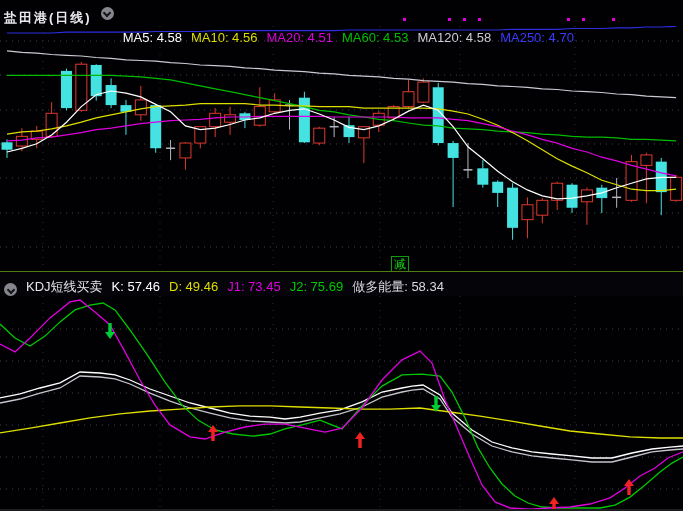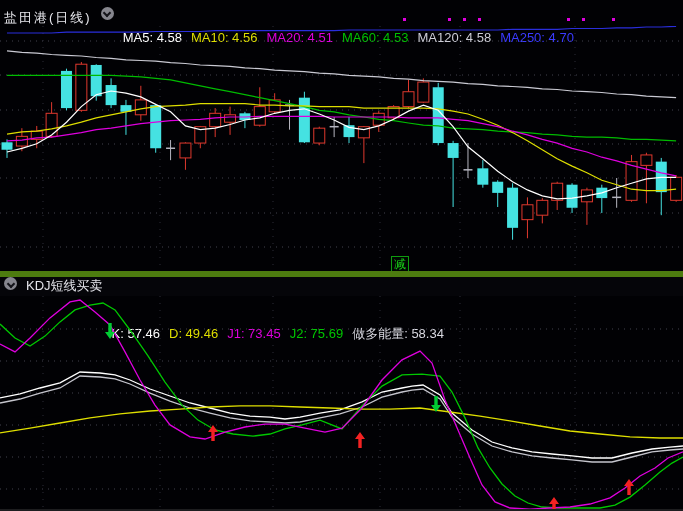--- a/index.html
+++ b/index.html
@@ -1,34 +1,34 @@
 <!DOCTYPE html>
 <html><head>
 <meta charset="utf-8">
 <style>
   html,body{margin:0;padding:0;background:#000;}
   .app{position:relative;width:683px;height:511px;background:#010104;overflow:hidden;
        font-family:"Liberation Sans","DejaVu Sans",sans-serif;-webkit-font-smoothing:antialiased;}
   
   .hdr{position:absolute;left:0;top:0;width:683px;height:26px;display:flex;align-items:center;
        gap:9px;padding-left:4px;box-sizing:border-box;font-size:13px;white-space:nowrap;}
-  .ttl{color:#e9e9ef;font-weight:normal;letter-spacing:2px;margin-top:9px;}
+  .ttl{color:#e9e9ef;font-weight:bold;letter-spacing:2px;margin-top:9px;}
   .chev{width:13px;height:13px;border-radius:50%;background:#86868e;position:relative;flex:none;}
   .chev::after{content:"";position:absolute;left:3.5px;top:3.5px;width:4px;height:4px;
        border-right:2px solid #14141a;border-bottom:2px solid #14141a;transform:rotate(45deg);}
   .lgi{display:inline-block;margin-top:48px;}
   
   .main-chart{position:absolute;left:0;top:26px;}
   .kdj-chart{position:absolute;left:0;top:296px;}
   .badge{position:absolute;left:391px;top:256px;width:16px;height:15px;line-height:15px;
        text-align:center;color:#19d419;border:1px solid #0f9b0f;font-size:12px;
        background:rgba(0,18,0,.35);}
   .kdj-hdr{position:absolute;left:0;top:271px;width:683px;height:25px;display:flex;
-       align-items:flex-start;gap:9px;padding-left:4px;box-sizing:border-box;font-size:13px;
-       border-top:6px solid #4d7c0f;background:#050509;white-space:nowrap;}
+       align-items:flex-end;gap:9px;padding-left:4px;box-sizing:border-box;font-size:13px;
+       border-top:1px solid #4d7c0f;background:#050509;white-space:nowrap;}
   .kdj-ttl{color:#e4e4ea;}
   .dot{position:absolute;width:3px;height:3px;background:#e000e0;top:18px;}
   .bottom-strip{position:absolute;left:0;top:509px;width:683px;height:2px;background:#1d1d1f;}
 </style>
 </head>
 <body>
 
 <div class="app">
 
   <div class="hdr">

